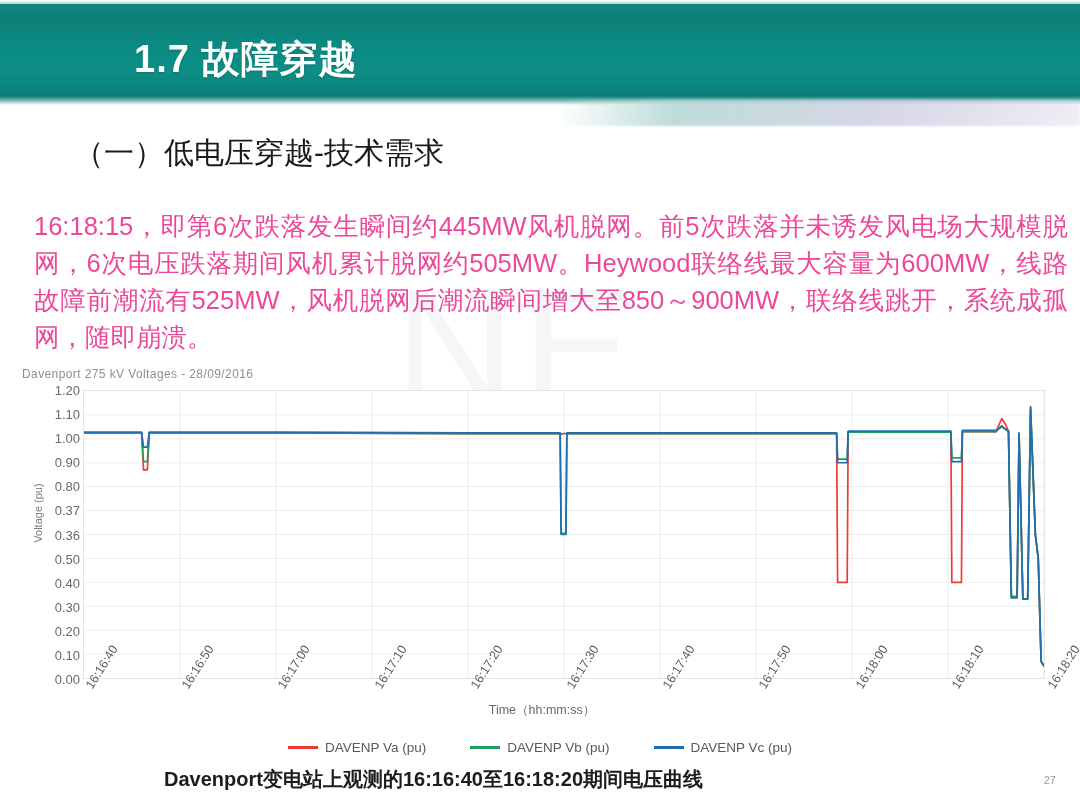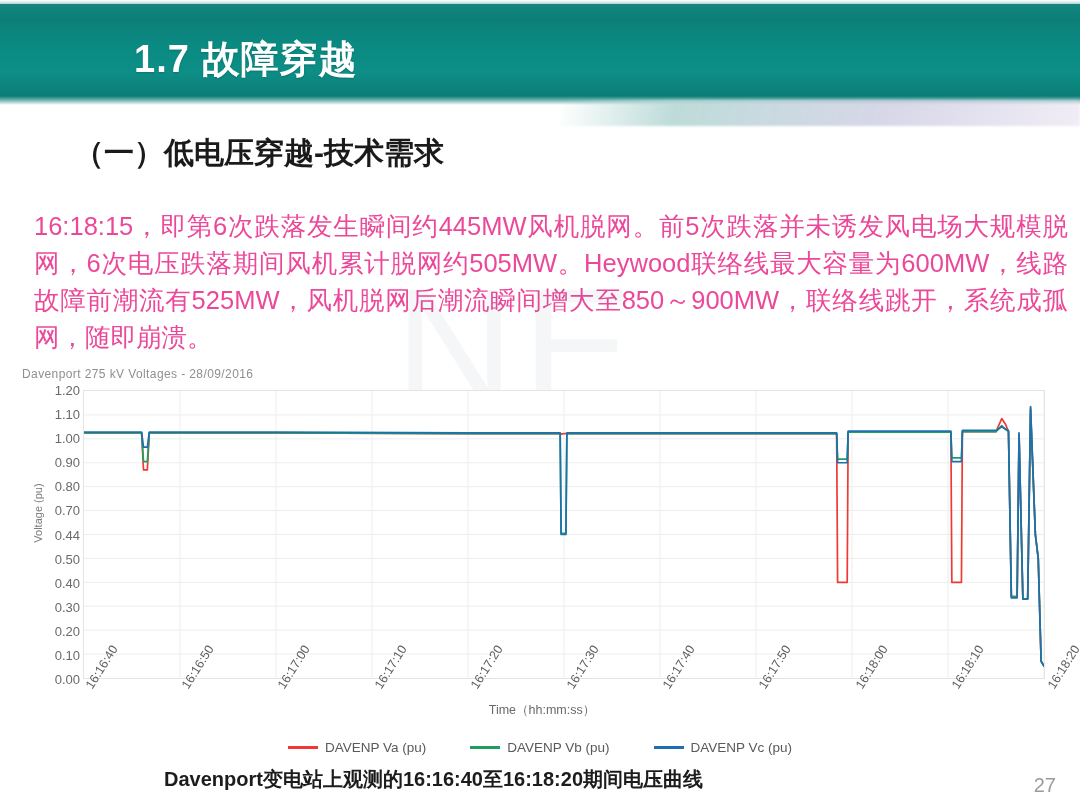--- a/index.html
+++ b/index.html
@@ -67,21 +67,21 @@
     text-shadow: 0 1px 2px rgba(0,0,0,0.18);
     white-space: nowrap;
   }
 
   
   #section-heading {
     position: absolute;
     left: 74px;
     top: 133px;
     font-size: 30px;
-    font-weight: bold;
+    font-weight: normal;
     color: #1a1a1a;
     letter-spacing: 0px;
     white-space: nowrap;
   }
 
   
   #body-paragraph {
     position: absolute;
     left: 34px;
     top: 208px;
@@ -243,21 +243,21 @@
     text-align: center;
     font-size: 20px;
     color: #1c1c1c;
     font-weight: bold;
     white-space: nowrap;
   }
   #page-number {
     position: absolute;
     right: 24px;
     top: 774px;
-    font-size: 20px;
+    font-size: 11px;
     color: #9b9b9b;
   }
 </style>
 </head>
 <body>
 
 <div id="slide-header">
   <div id="header-top-highlight"></div>
   <div id="header-band"></div>
   <div id="header-bottom-fade"></div>
@@ -274,22 +274,22 @@
 
 <div id="chart-figure">
   <div id="chart-title">Davenport 275 kV Voltages - 28/09/2016</div>
 
   <div id="y-axis-ticks">
       <div class="ytick" style="top: 0px;">1.20</div>
       <div class="ytick" style="top: 24.0833px;">1.10</div>
       <div class="ytick" style="top: 48.1667px;">1.00</div>
       <div class="ytick" style="top: 72.25px;">0.90</div>
       <div class="ytick" style="top: 96.3333px;">0.80</div>
-      <div class="ytick" style="top: 120.417px;">0.70</div>
-      <div class="ytick" style="top: 144.5px;">0.44</div>
+      <div class="ytick" style="top: 120.417px;">0.37</div>
+      <div class="ytick" style="top: 144.5px;">0.36</div>
       <div class="ytick" style="top: 168.583px;">0.50</div>
       <div class="ytick" style="top: 192.667px;">0.40</div>
       <div class="ytick" style="top: 216.75px;">0.30</div>
       <div class="ytick" style="top: 240.833px;">0.20</div>
       <div class="ytick" style="top: 264.917px;">0.10</div>
       <div class="ytick" style="top: 289px; text-align: right;">0.00</div>
     </div>
   <div id="y-axis-title">Voltage (pu)</div>
 
   <div id="plot-area">

